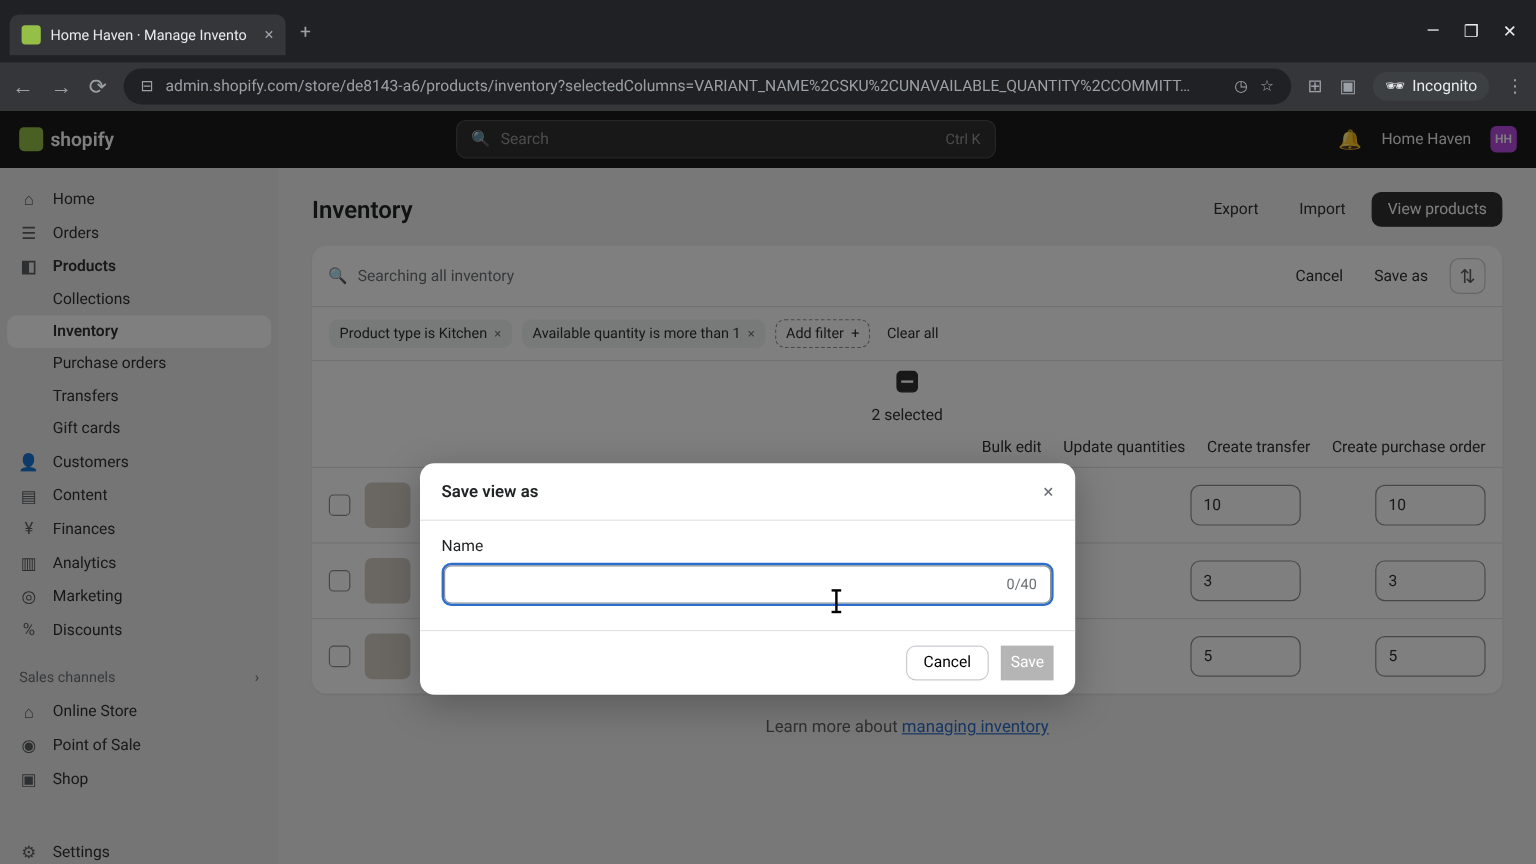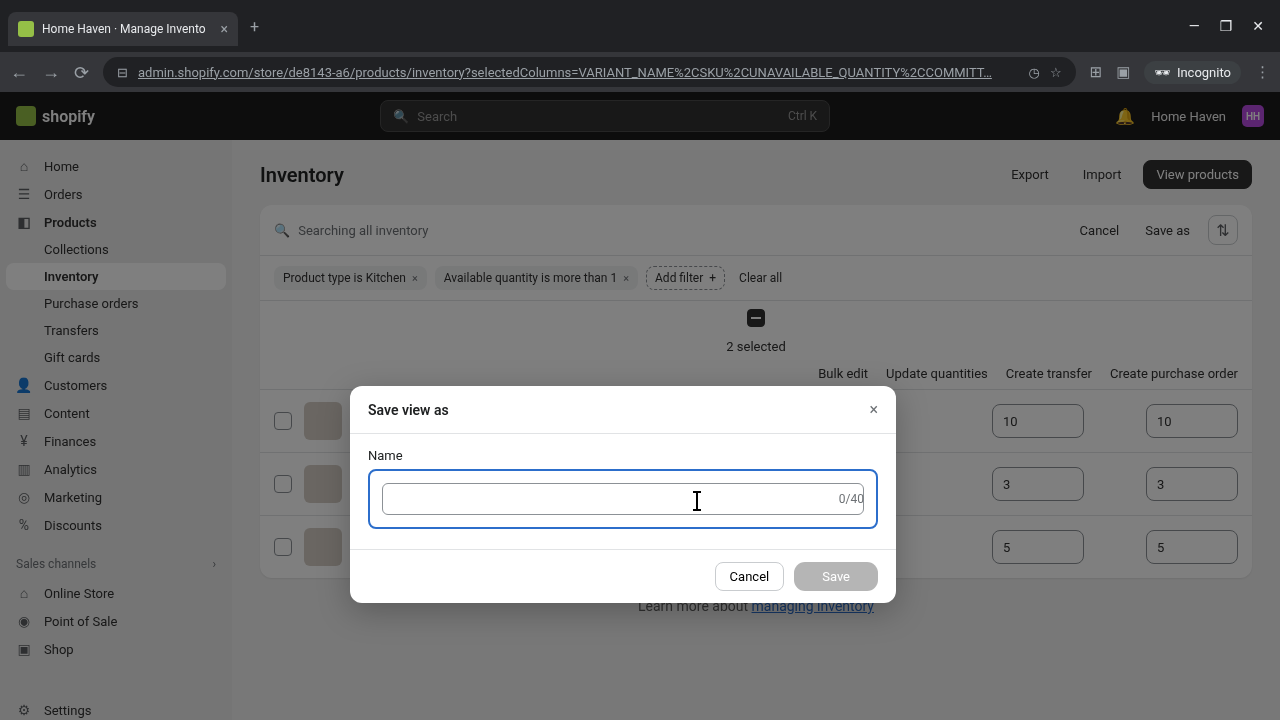--- a/index.html
+++ b/index.html
@@ -11,21 +11,21 @@
 .tab-favicon { width: 16px; height: 16px; background: #95bf47; border-radius: 3px; }
 .tab-title { color: #e8eaed; font-size: 12px; flex: 1; white-space: nowrap; overflow: hidden; text-overflow: ellipsis; }
 .tab-close { color: #9aa0a6; font-size: 14px; cursor: pointer; }
 .new-tab { color: #9aa0a6; margin-left: 12px; font-size: 16px; }
 .window-controls { margin-left: auto; display: flex; gap: 20px; padding-right: 16px; color: #e8eaed; }
 .window-controls span { font-size: 14px; }
 
 .browser-bar { background: #35363a; height: 40px; display: flex; align-items: center; padding: 0 10px; gap: 14px; }
 .nav-btn { color: #9aa0a6; font-size: 18px; }
 .url-bar { flex: 1; background: #202124; border-radius: 20px; height: 30px; display: flex; align-items: center; padding: 0 14px; color: #9aa0a6; font-size: 13px; gap: 10px; }
-.url-text { flex: 1; white-space: nowrap; overflow: hidden; text-overflow: ellipsis; text-decoration: underline; }
+.url-text { flex: 1; white-space: nowrap; overflow: hidden; text-overflow: ellipsis; }
 .br-icon { color: #9aa0a6; font-size: 15px; }
 .incognito { display: flex; align-items: center; gap: 6px; color: #e8eaed; font-size: 13px; background: #3c4043; padding: 4px 10px; border-radius: 14px; }
 
 
 .app { background: #f1f1f1; height: 640px; position: relative; }
 .app-header { background: #1a1a1a; height: 48px; display: flex; align-items: center; padding: 0 16px; }
 .logo { display: flex; align-items: center; gap: 6px; color: #fff; font-weight: 600; font-size: 16px; }
 .logo-icon { width: 20px; height: 20px; background: #95bf47; border-radius: 4px; position: relative; }
 .search-box { margin-left: auto; margin-right: auto; background: #303030; border: 1px solid #4a4a4a; border-radius: 8px; height: 32px; width: 450px; display: flex; align-items: center; padding: 0 12px; color: #999; font-size: 13px; gap: 8px; }
 .search-kbd { margin-left: auto; font-size: 12px; }
@@ -78,26 +78,26 @@
 .learn a { color: #2c6ecb; text-decoration: underline; }
 
 
 .overlay { position: absolute; inset: 0; background: rgba(0,0,0,0.5); }
 .modal { position: absolute; left: 350px; top: 294px; width: 546px; background: #fff; border-radius: 12px; box-shadow: 0 8px 32px rgba(0,0,0,0.25); }
 .modal-head { display: flex; align-items: center; padding: 14px 18px; border-bottom: 1px solid #e1e3e5; }
 .modal-title { font-size: 14px; font-weight: 600; color: #202223; }
 .modal-x { margin-left: auto; color: #6d7175; font-size: 16px; cursor: pointer; }
 .modal-body { padding: 14px 18px 20px; }
 .field-label { font-size: 13px; color: #202223; margin-bottom: 6px; display: block; }
-.field-wrap { position: relative; border: 2px solid #2c6ecb; border-radius: 8px; padding: 12px; text-decoration: underline; }
+.field-wrap { position: relative; border: 2px solid #2c6ecb; border-radius: 8px; padding: 0; text-decoration: underline; }
 .field-input { width: 100%; border: 1px solid #8c9196; border-radius: 6px; height: 32px; padding: 0 60px 0 10px; font-size: 13px; outline: none; }
 .counter { position: absolute; right: 12px; top: 50%; transform: translateY(-50%); font-size: 12px; color: #6d7175; }
 .modal-foot { display: flex; justify-content: flex-end; gap: 10px; padding: 12px 18px; border-top: 1px solid #e1e3e5; }
 .btn-outline { border: 1px solid #c9cccf; background: #fff; padding: 6px 14px; border-radius: 8px; font-size: 13px; }
-.btn-save-dis { background: #b5b5b5; color: #fff; padding: 6px 28px; border-radius: 11px; font-size: 13px; border: none; }
+.btn-save-dis { background: #b5b5b5; color: #fff; padding: 6px 8px; border-radius: 0; font-size: 13px; border: none; }
 
 .cursor { position: absolute; left: 696px; top: 400px; width: 2px; height: 18px; background: #000; }
 .cursor::before { content: ""; position: absolute; left: -3px; top: -1px; width: 8px; height: 2px; background: #000; }
 .cursor::after { content: ""; position: absolute; left: -3px; bottom: -1px; width: 8px; height: 2px; background: #000; }
 </style>
 </head>
 <body>
 
 <div class="browser-top">
   <div class="tab">

